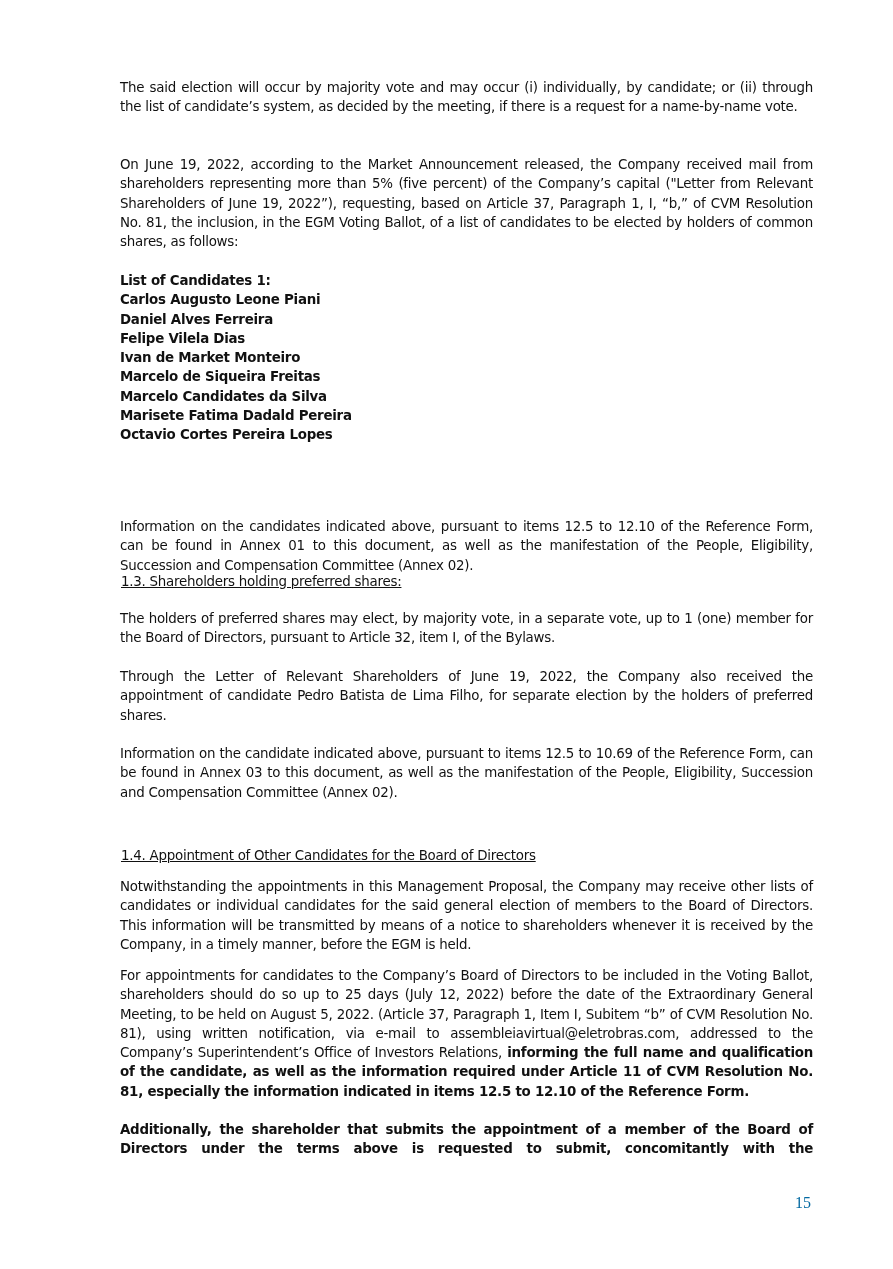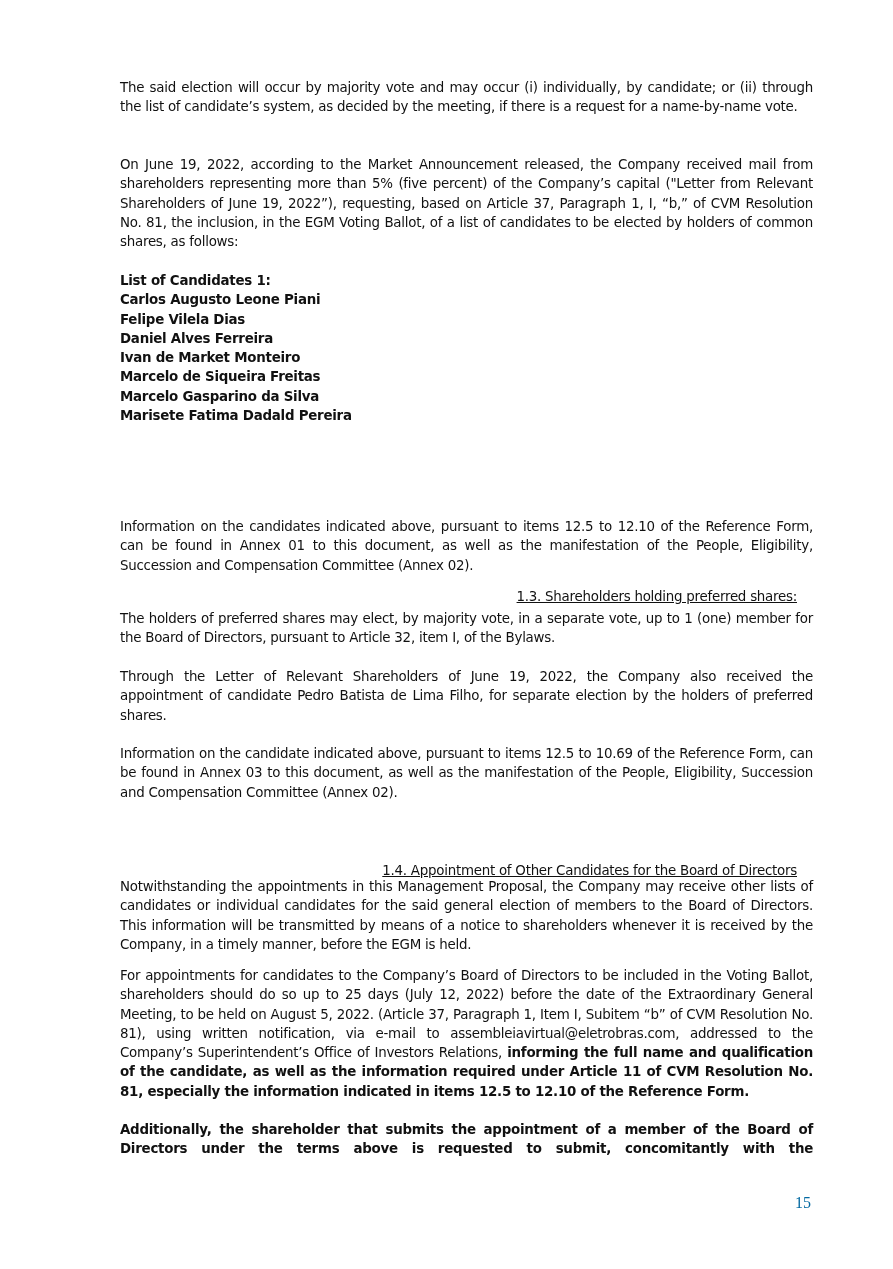--- a/index.html
+++ b/index.html
@@ -28,22 +28,21 @@
       text-align: justify;
       margin: 0;
     }
     .block {
       position: absolute;
       left: 0;
       width: 693px;
     }
     .heading {
       text-decoration: underline;
-      margin: 16px;
-      text-align: right;
+      margin: 1px;
     }
     .list-line {
       margin: 0;
       white-space: nowrap;
       font-weight: bold;
     }
     .bold {
       font-weight: bold;
     }
     .page-number {
@@ -64,26 +63,27 @@
     <p class="para">The said election will occur by majority vote and may occur (i) individually, by candidate; or (ii) through the list of candidate’s system, as decided by the meeting, if there is a request for a name-by-name vote.</p>
   </div>
 
   <div class="block" style="top:77px;">
     <p class="para">On June 19, 2022, according to the Market Announcement released, the Company received mail from shareholders representing more than 5% (five percent) of the Company’s capital ("Letter from Relevant Shareholders of June 19, 2022”), requesting, based on Article 37, Paragraph 1, I, “b,” of CVM Resolution No. 81, the inclusion, in the EGM Voting Ballot, of a list of candidates to be elected by holders of common shares, as follows:</p>
   </div>
 
   <div class="block" style="top:193px;">
     <p class="list-line">List of Candidates 1:</p>
     <p class="list-line">Carlos Augusto Leone Piani</p>
+    <p class="list-line">Daniel Alves Ferreira</p>
     <p class="list-line">Felipe Vilela Dias</p>
-    <p class="list-line">Daniel Alves Ferreira</p>
     <p class="list-line">Ivan de Market Monteiro</p>
     <p class="list-line">Marcelo de Siqueira Freitas</p>
-    <p class="list-line">Marcelo Gasparino da Silva</p>
+    <p class="list-line">Marcelo Candidates da Silva</p>
     <p class="list-line">Marisete Fatima Dadald Pereira</p>
+    <p class="list-line">Octavio Cortes Pereira Lopes</p>
   </div>
 
   <div class="block" style="top:396px;margin-top:43px;">
     <p class="para">Information on the candidates indicated above, pursuant to items 12.5 to 12.10 of the Reference Form, can be found in Annex 01 to this document, as well as the manifestation of the People, Eligibility, Succession and Compensation Committee (Annex 02).</p>
   </div>
 
   <div class="block" style="top:493px;">
     <p class="heading">1.3. Shareholders holding preferred shares:</p>
   </div>
 

